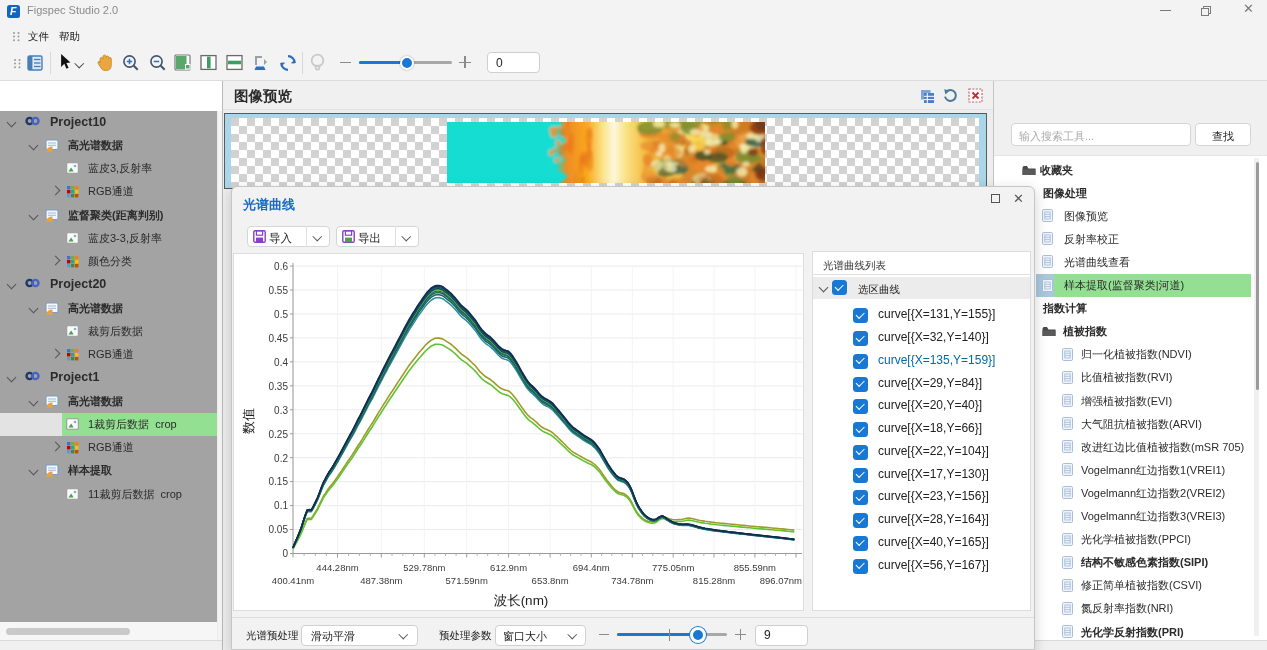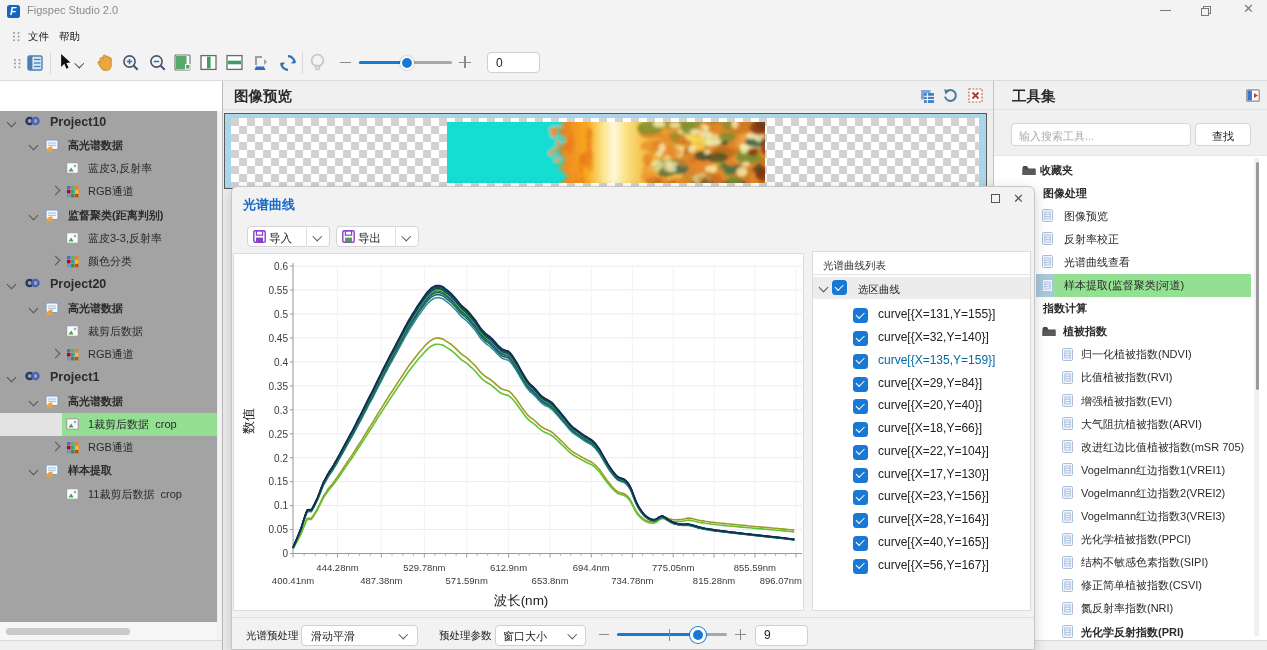--- a/index.html
+++ b/index.html
@@ -448,28 +448,20 @@
 <ellipse cx="105" cy="30" rx="3.2" ry="1.9" fill="#f09030" opacity="0.95"></ellipse>
 <ellipse cx="107" cy="7" rx="3.8" ry="2.0" fill="#f09030" opacity="0.95"></ellipse>
 <ellipse cx="107" cy="11" rx="2.6" ry="2.3" fill="#f09030" opacity="0.95"></ellipse>
 <ellipse cx="109" cy="27" rx="2.7" ry="1.7" fill="#f09030" opacity="0.95"></ellipse>
 <ellipse cx="111" cy="21" rx="2.2" ry="2.9" fill="#f09030" opacity="0.95"></ellipse>
 <ellipse cx="104" cy="32" rx="2.1" ry="1.8" fill="#f09030" opacity="0.95"></ellipse>
       </g>
 </svg>
 
 <div class="abs" style="left:994px;top:81px;width:273px;height:569px;background:#f0f0f0"></div>
-<div class="hdr" style="left:994px;width:273px">
-      <div class="t" style="left:18px">工具集</div>
-<svg style="position:absolute;left:1246px;top:8px;left:252px" width="14" height="13" viewBox="0 0 14 13">
-        <rect x="0.8" y="0.8" width="12.4" height="11.4" rx="1" fill="#fff" stroke="#8a8a8a" stroke-width="1.2"></rect>
-        <rect x="1.5" y="1.5" width="4.4" height="10" fill="#4472c4"></rect>
-        <path d="M8,4 L12,6.5 L8,9 Z" fill="#c04040"></path>
-      </svg>
-    </div>
 <div class="abs" style="left:1011px;top:123px;width:180px;height:23px;background:#fff;border:1px solid #d5d5d5;border-radius:4px"></div>
 <div class="abs" style="left:1019px;top:129px;font-size:11px;color:#ababab">输入搜索工具...</div>
 <div class="abs" style="left:1195px;top:123px;width:56px;height:23px;background:#fff;border:1px solid #d5d5d5;border-radius:4px"></div>
 <div class="abs" style="left:1212px;top:129px;font-size:11px;color:#222">查找</div>
 <div class="abs" style="left:994px;top:155px;width:273px;height:485px;background:#fff;border-top:1px solid #e4e4e4;overflow:hidden">
 <div style="position:relative;width:273px;height:485px;top:-155px">
         <div style="position:absolute;left:28px;top:163.5px;line-height:0"><svg width="14" height="11" viewBox="0 0 14 11">
             <path d="M0.5,2.5 L0.5,10 L13.5,10 L13.5,3.5 L6.5,3.5 L5,1 L1.5,1 Z" fill="#4a4a4a"></path>
             <path d="M0.5,4.5 L13.5,4.5 L13.5,10 L0.5,10 Z" fill="#5a5a5a"></path>
           </svg></div>
@@ -573,21 +565,21 @@
             <line x1="2.8" y1="5.3" x2="8.2" y2="5.3" stroke="#a8bedb" stroke-width="0.9"></line>
             <line x1="2.8" y1="7.6" x2="8.2" y2="7.6" stroke="#a8bedb" stroke-width="0.9"></line>
           </svg></div>
 <div style="position:absolute;left:87px;top:531.1px;font-size:11px;font-weight:400;color:#2b2b2b;white-space:nowrap;line-height:15px">光化学植被指数(PPCI)</div>
 <div style="position:absolute;left:68px;top:554.7px;line-height:0"><svg width="11" height="13" viewBox="0 0 11 13">
             <rect x="0.5" y="0.5" width="10" height="12" rx="1.2" fill="#f0f5fc" stroke="#a8bedb" stroke-width="1"></rect>
             <rect x="2.8" y="3" width="5.4" height="7" fill="none" stroke="#a8bedb" stroke-width="0.9"></rect>
             <line x1="2.8" y1="5.3" x2="8.2" y2="5.3" stroke="#a8bedb" stroke-width="0.9"></line>
             <line x1="2.8" y1="7.6" x2="8.2" y2="7.6" stroke="#a8bedb" stroke-width="0.9"></line>
           </svg></div>
-<div style="position:absolute;left:87px;top:554.2px;font-size:11px;font-weight:400;color:#2b2b2b;white-space:nowrap;line-height:15px">结构不敏感色素指数(SIPI)</div>
+<div style="position:absolute;left:87px;top:554.2px;font-size:11px;font-weight:700;color:#2b2b2b;white-space:nowrap;line-height:15px">结构不敏感色素指数(SIPI)</div>
 <div style="position:absolute;left:68px;top:577.8px;line-height:0"><svg width="11" height="13" viewBox="0 0 11 13">
             <rect x="0.5" y="0.5" width="10" height="12" rx="1.2" fill="#f0f5fc" stroke="#a8bedb" stroke-width="1"></rect>
             <rect x="2.8" y="3" width="5.4" height="7" fill="none" stroke="#a8bedb" stroke-width="0.9"></rect>
             <line x1="2.8" y1="5.3" x2="8.2" y2="5.3" stroke="#a8bedb" stroke-width="0.9"></line>
             <line x1="2.8" y1="7.6" x2="8.2" y2="7.6" stroke="#a8bedb" stroke-width="0.9"></line>
           </svg></div>
 <div style="position:absolute;left:87px;top:577.3px;font-size:11px;font-weight:400;color:#2b2b2b;white-space:nowrap;line-height:15px">修正简单植被指数(CSVI)</div>
 <div style="position:absolute;left:68px;top:600.9px;line-height:0"><svg width="11" height="13" viewBox="0 0 11 13">
             <rect x="0.5" y="0.5" width="10" height="12" rx="1.2" fill="#f0f5fc" stroke="#a8bedb" stroke-width="1"></rect>
             <rect x="2.8" y="3" width="5.4" height="7" fill="none" stroke="#a8bedb" stroke-width="0.9"></rect>

